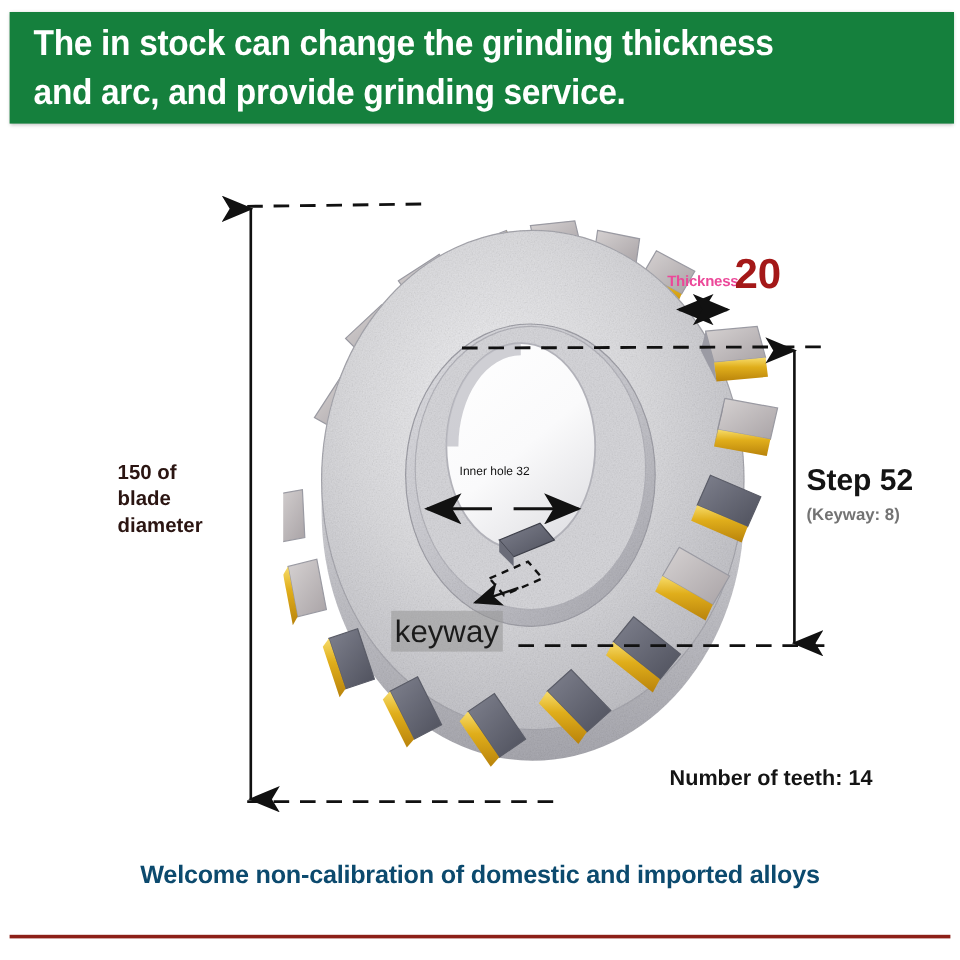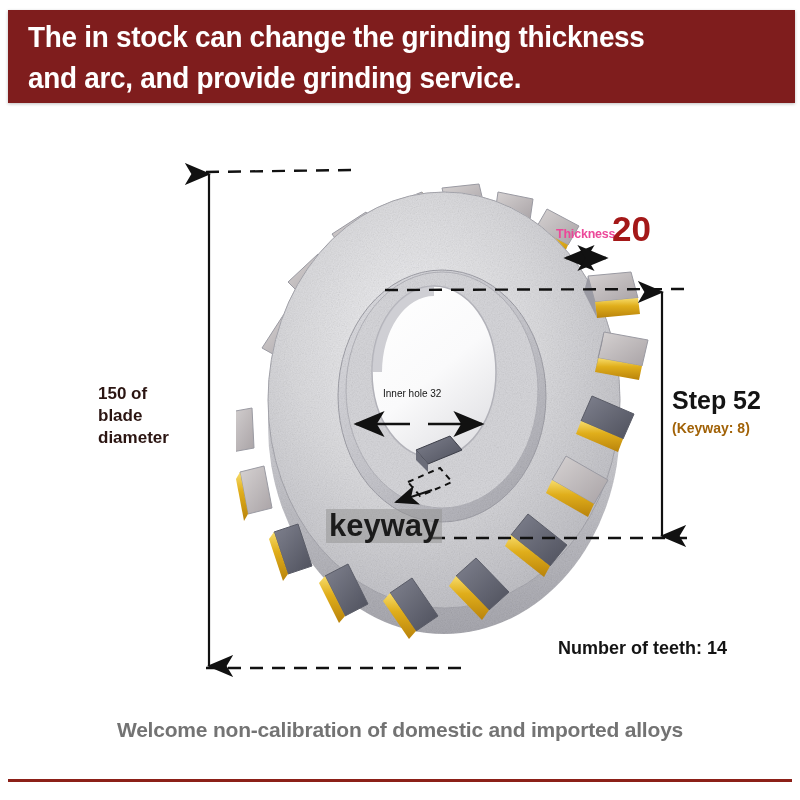--- a/index.html
+++ b/index.html
@@ -9,21 +9,21 @@
     background:#ffffff;
     font-family:"Liberation Sans", sans-serif;
     overflow:hidden;
     position:relative;
   }
   #page{position:relative;width:800px;height:800px;background:#fff;overflow:hidden;}
 
   
   .banner{
     position:absolute;left:8px;top:10px;width:787px;height:93px;
-    background:#7f1d1d;
+    background:#15803d;
     box-shadow:0 1px 3px rgba(0,0,0,.25);
   }
   .banner-text{
     position:absolute;left:20px;top:6px;width:760px;
     color:#ffffff;
     font-family:"Liberation Sans", sans-serif;
     font-weight:bold;
     font-size:30px;
     line-height:41px;
     letter-spacing:-0.3px;
@@ -60,43 +60,43 @@
     left:612px;top:108px;
     font-weight:bold;font-size:35px;color:#a41818;
     line-height:33px;
   }
   .lbl-step{
     left:672px;top:282px;
     font-weight:bold;font-size:25px;color:#141414;
   }
   .lbl-keyway-note{
     left:672px;top:316px;
-    font-weight:bold;font-size:14px;color:#a16207;
+    font-weight:bold;font-size:14px;color:#737373;
   }
   .lbl-inner-hole{
     left:383px;top:284px;
     font-weight:normal;font-size:10px;color:#141414;
   }
   .lbl-keyway{
     left:326px;top:405px;
-    font-weight:bold;font-size:31px;color:#1b1b1b;
+    font-weight:normal;font-size:26px;color:#1b1b1b;
     background:rgba(150,150,150,.55);
     padding:0 3px;
     line-height:34px;
   }
   .lbl-teeth{
     left:558px;top:534px;
     font-weight:bold;font-size:18px;color:#141414;
   }
 
   
   .slogan{
     position:absolute;left:0;top:718px;width:800px;text-align:center;
     font-family:"Liberation Sans", sans-serif;
-    font-weight:bold;font-size:21px;color:#737373;
+    font-weight:bold;font-size:21px;color:#0c4a6e;
     letter-spacing:-0.2px;
   }
   .bottom-rule{
     position:absolute;left:8px;top:779px;width:784px;height:3px;
     background:#8c2018;
   }
 </style>
 </head>
 <body>
 

